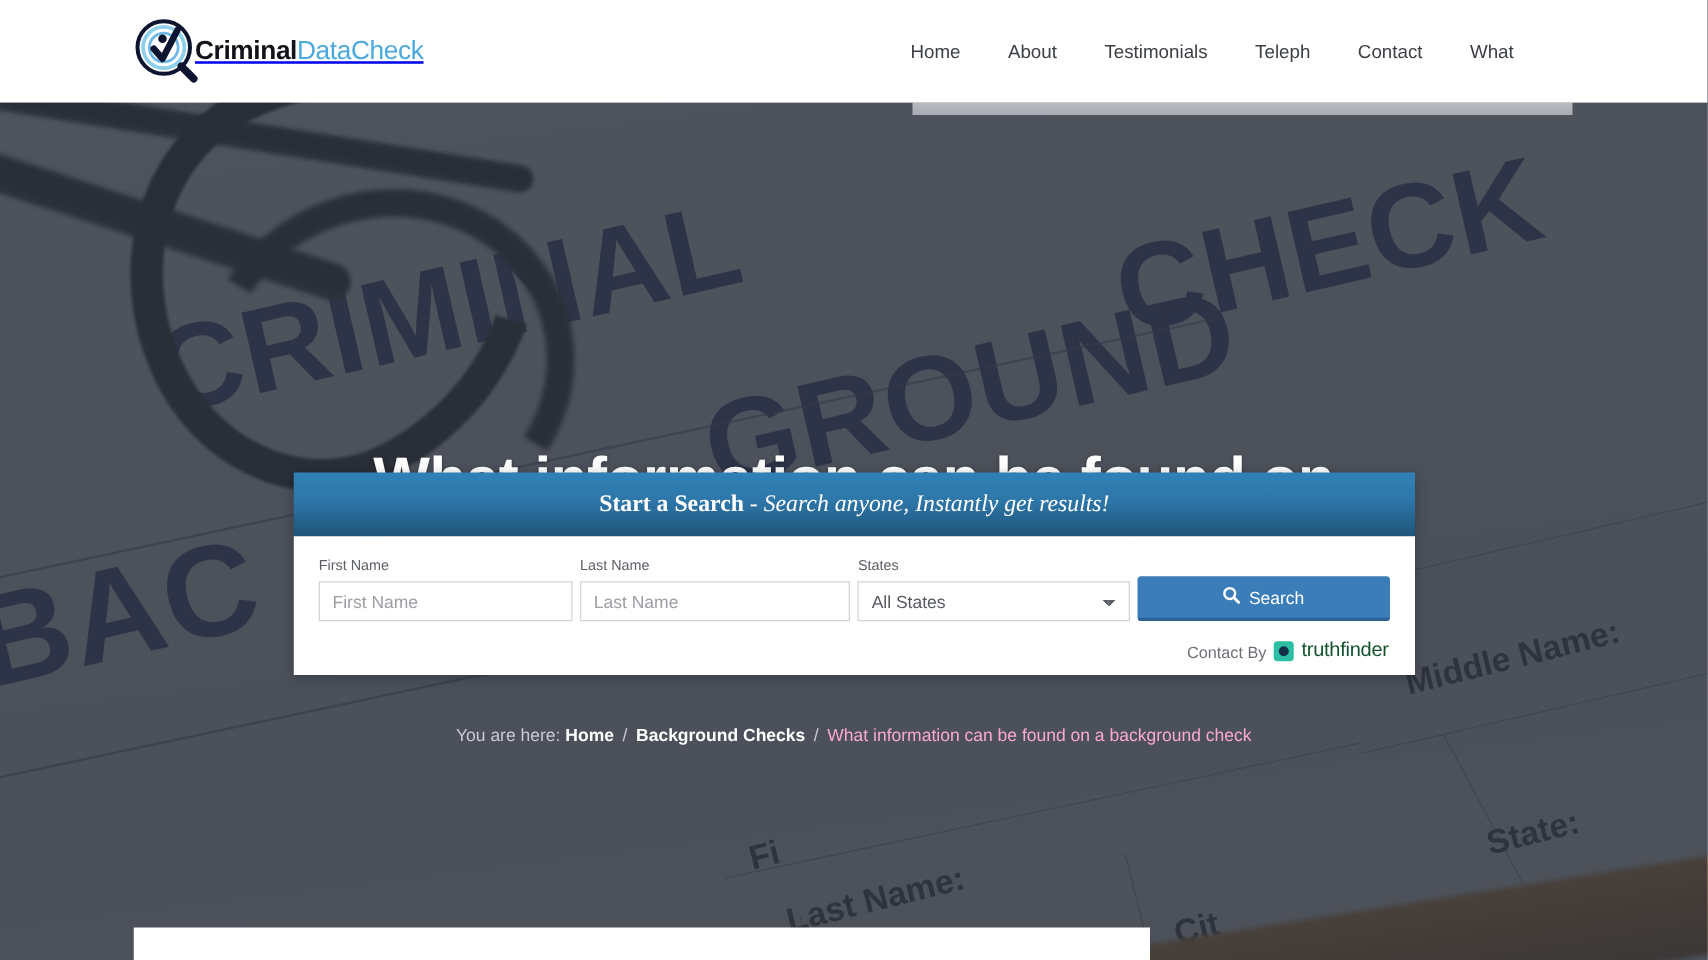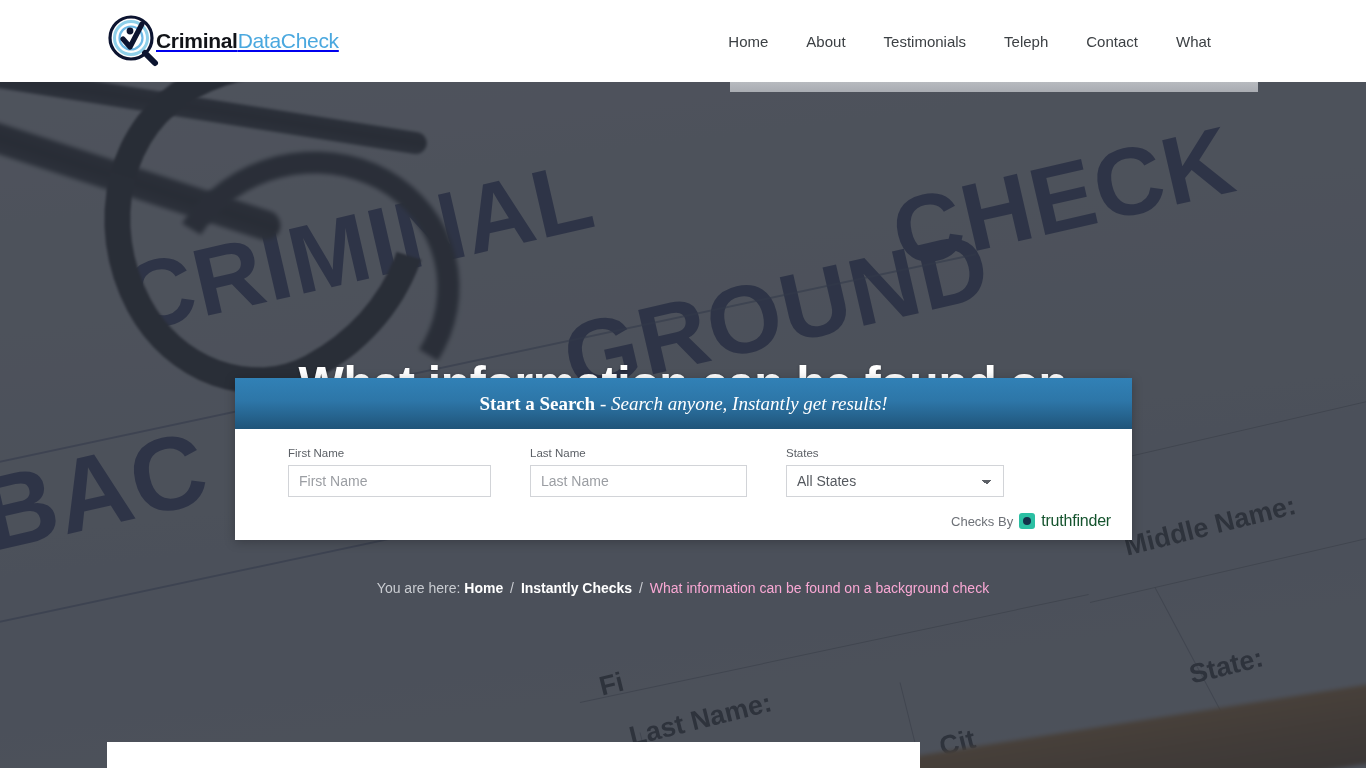--- a/index.html
+++ b/index.html
@@ -235,21 +235,21 @@
   }
   .sw-body {
     background: #ffffff;
     padding: 18px 20px 14px 20px;
     height: 111px;
     position: relative;
   }
   .sw-fields {
     display: flex; align-items: flex-end; gap: 0;
   }
-  .fld { display: flex; flex-direction: column; margin-left: 33px; }
+  .fld { display: flex; flex-direction: column; }
   .fld-fn { width: 203px; margin-right: 6px; }
   .fld-ln { width: 217px; margin-right: 6px; }
   .fld-st { width: 218px; margin-right: 6px; }
   .fld-label {
     font-size: 11.5px;
     color: #5c6066;
     margin-bottom: 5px;
     line-height: 13px;
   }
   .txt-input, .sel-input {
@@ -448,32 +448,41 @@
         <input class="txt-input" type="text" placeholder="Last Name" style="">
       </div>
 
       <div class="fld fld-st">
         <label class="fld-label">States</label>
         <select class="sel-input">
           <option>All States</option>
         </select>
       </div>
 
+      <button class="btn-search" type="button">
+        <span>
+          <svg width="14" height="14" viewBox="0 0 14 14" aria-hidden="true">
+            <circle cx="5.8" cy="5.8" r="4.3" fill="none" stroke="#ffffff" stroke-width="2"></circle>
+            <path d="M9.2 9.2 L13 13" stroke="#ffffff" stroke-width="2.4" stroke-linecap="round"></path>
+          </svg>
+        </span>
+        <span>Search</span>
+      </button>
     </div>
 
     <div class="powered">
-      <span>Checks By</span>
+      <span>Contact By</span>
       <span class="tf-mark"></span>
       <span class="tf-name">truthfinder</span>
     </div>
   </div>
 </div>
 
 <div class="breadcrumb">
   <span>You are here:</span>
   <a class="bc-link" href="#">Home</a>
   <span class="bc-sep">/</span>
-  <a class="bc-link" href="#">Instantly Checks</a>
+  <a class="bc-link" href="#">Background Checks</a>
   <span class="bc-sep">/</span>
   <span class="bc-current">What information can be found on a background check</span>
 </div>
 
 <div class="content-panel"></div>
 
 </body></html>

